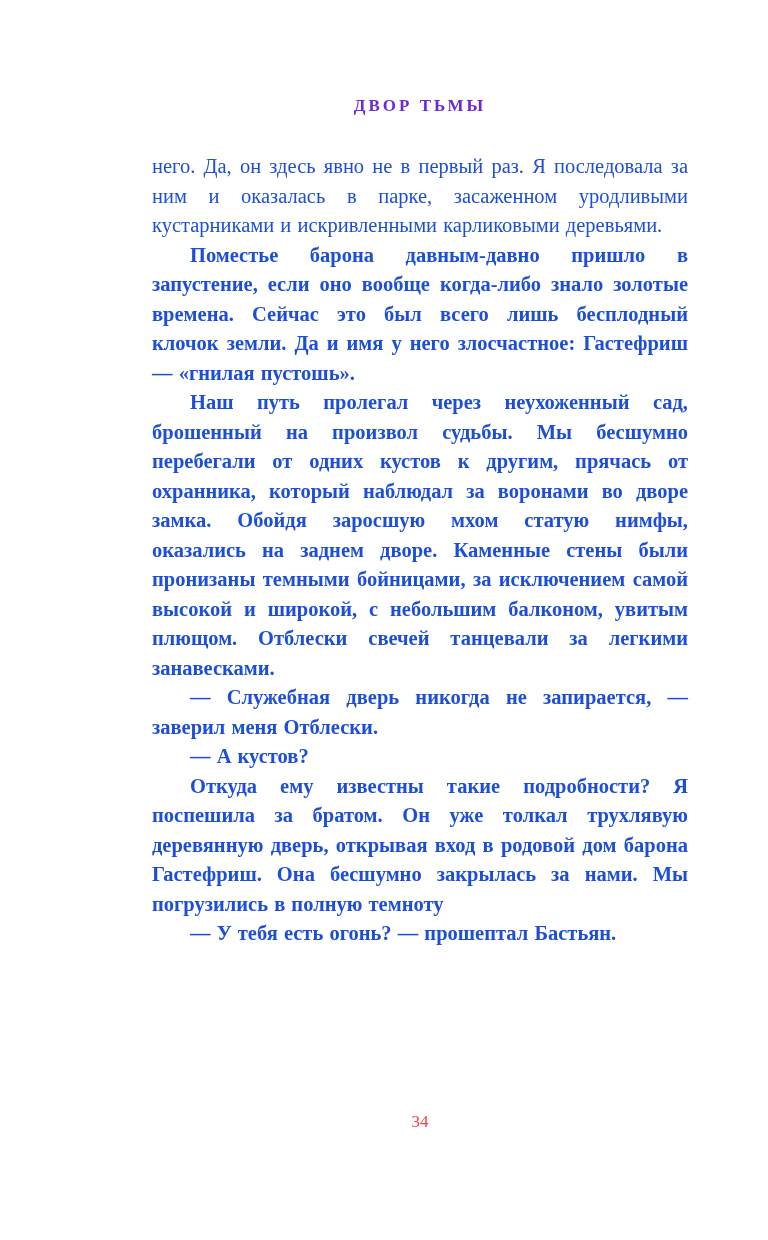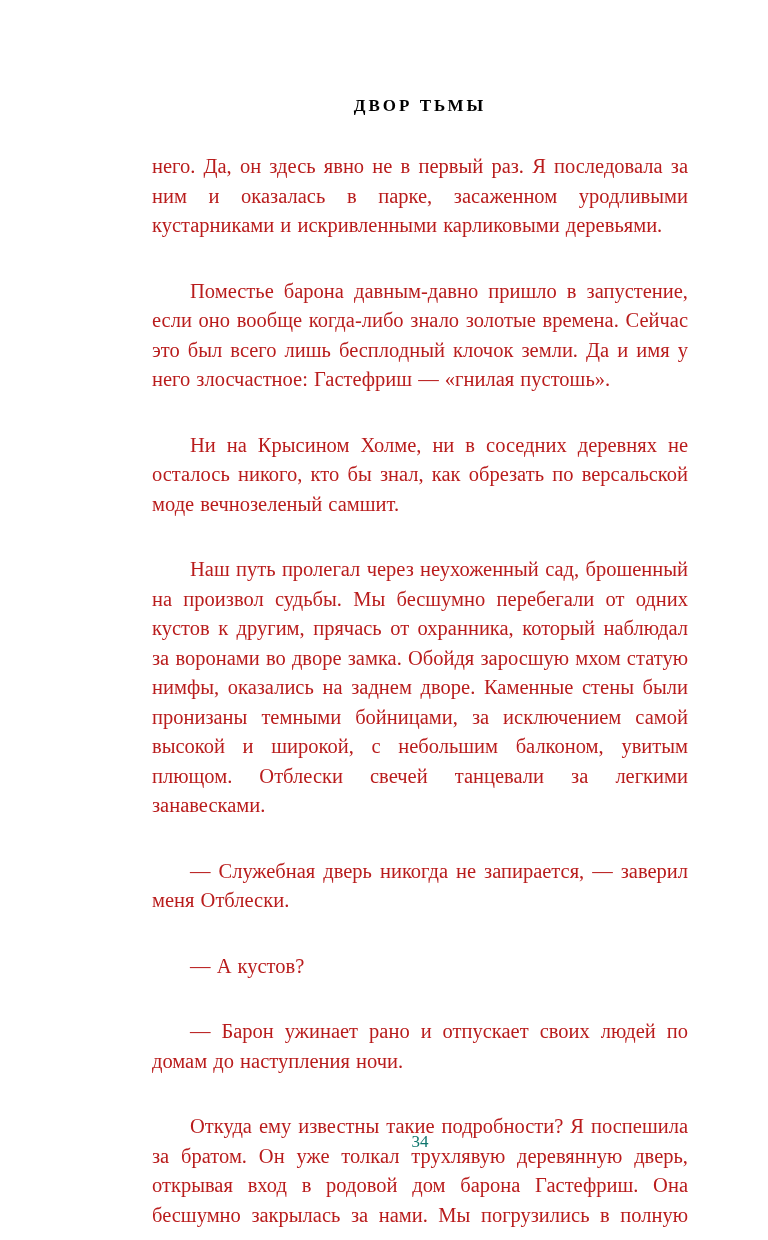--- a/index.html
+++ b/index.html
@@ -20,58 +20,57 @@
     padding: 96px 80px 0 152px;
     overflow: hidden;
   }
 
   .running-header {
     text-align: center;
     font-size: 17px;
     font-weight: bold;
     letter-spacing: 3px;
     margin-bottom: 36px;
-    color: #000000;
+    color: #6d28d9;
   }
 
   .page-body p {
     font-size: 20.5px;
     line-height: 29.5px;
     text-align: justify;
     text-align-last: left;
     word-spacing: 1px;
-    color: #b91c1c;
-    margin-top: 36px;
+    color: #1d4ed8;
   }
 
   .page-body p.indent {
     text-indent: 38px;
+    font-weight: bold;
   }
 
   .page-number {
     position: absolute;
-    bottom: 88px;
+    bottom: 108px;
     left: 152px;
     right: 80px;
     text-align: center;
     font-size: 17px;
-    color: #0f766e;
+    color: #ef4444;
   }
 </style>
 </head>
 <body>
 
 <div class="book-page">
   <div class="running-header">ДВОР ТЬМЫ</div>
 
   <div class="page-body">
       <p class="">него. Да, он здесь явно не в первый раз. Я последовала за ним и оказалась в парке, засаженном уродливыми кустарниками и искривленными карликовыми деревьями.</p>
       <p class="indent">Поместье барона давным-давно пришло в запустение, если оно вообще когда-либо знало золотые времена. Сейчас это был всего лишь бесплодный клочок земли. Да и имя у него злосчастное: Гастефриш — «гнилая пустошь».</p>
-      <p class="indent">Ни на Крысином Холме, ни в соседних деревнях не осталось никого, кто бы знал, как обрезать по версальской моде вечнозеленый самшит.</p>
       <p class="indent">Наш путь пролегал через неухоженный сад, брошенный на произвол судьбы. Мы бесшумно перебегали от одних кустов к другим, прячась от охранника, который наблюдал за воронами во дворе замка. Обойдя заросшую мхом статую нимфы, оказались на заднем дворе. Каменные стены были пронизаны темными бойницами, за исключением самой высокой и широкой, с небольшим балконом, увитым плющом. Отблески свечей танцевали за легкими занавесками.</p>
       <p class="indent">— Служебная дверь никогда не запирается, — заверил меня Отблески.</p>
       <p class="indent">— А кустов?</p>
-      <p class="indent">— Барон ужинает рано и отпускает своих людей по домам до наступления ночи.</p>
       <p class="indent">Откуда ему известны такие подробности? Я поспешила за братом. Он уже толкал трухлявую деревянную дверь, открывая вход в родовой дом барона Гастефриш. Она бесшумно закрылась за нами. Мы погрузились в полную темноту</p>
+      <p class="indent">— У тебя есть огонь? — прошептал Бастьян.</p>
     </div>
 
   <div class="page-number">34</div>
 </div>
 
 </body></html>

